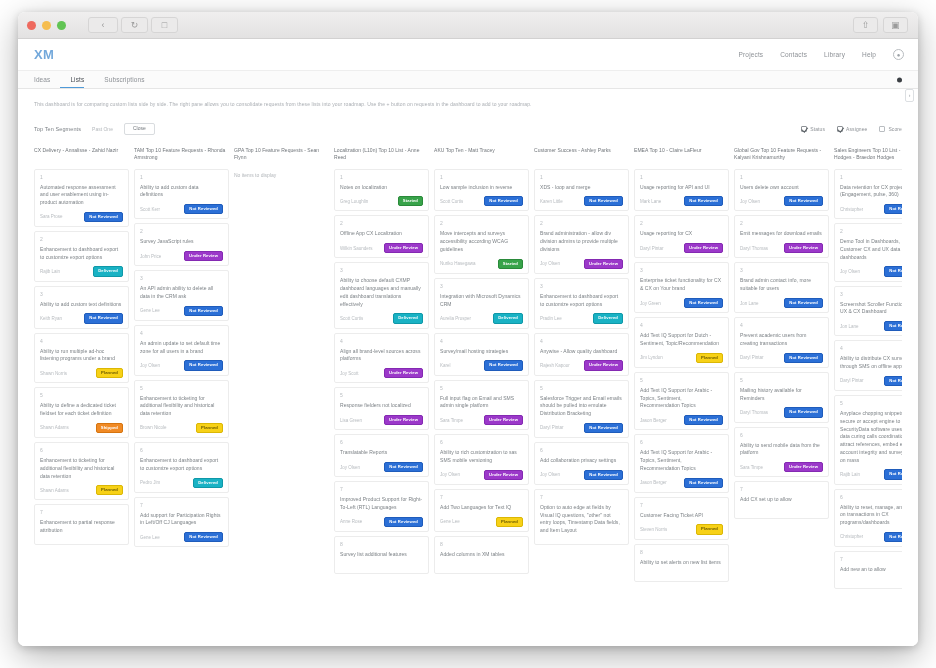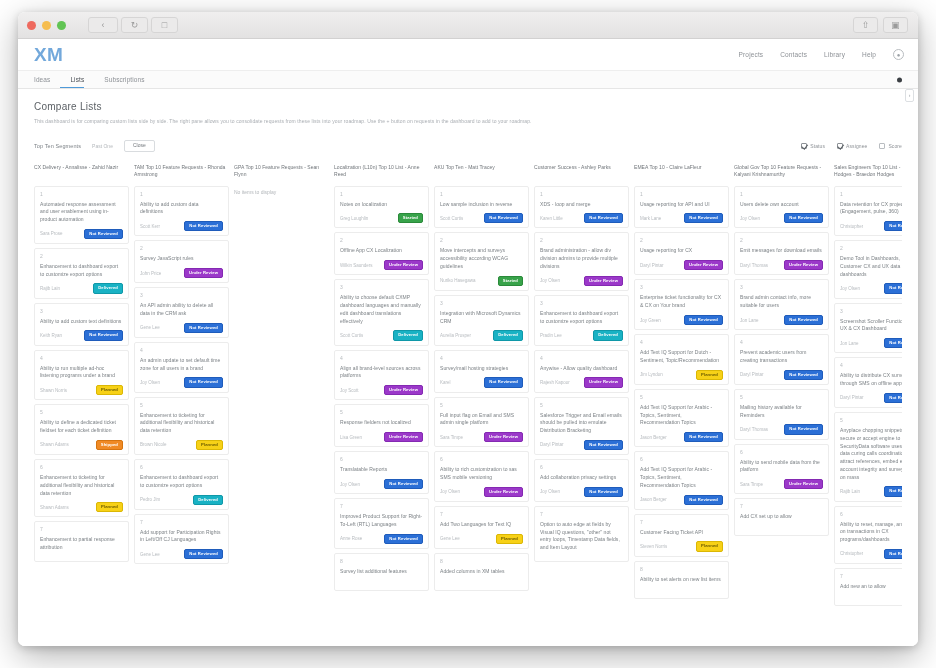--- a/index.html
+++ b/index.html
@@ -78,21 +78,21 @@
   
   .appbar {
     height: 31px;
     background: #ffffff;
     display: flex;
     align-items: center;
     padding: 0 16px;
     position: relative;
   }
   .brand {
-    font-size: 19px;
+    font-size: 13px;
     font-weight: bold;
     color: #5b9ad5;
     letter-spacing: 0.4px;
     opacity: 0.85;
   }
   .appbar-nav {
     position: absolute;
     right: 14px;
     display: flex;
     align-items: center;
@@ -394,21 +394,20 @@
       <div class="tab">Ideas</div>
       <div class="tab active">Lists</div>
       <div class="tab">Subscriptions</div>
       <span class="tabstrip-dot"></span>
     </div>
 
     <div class="page">
 
       <div class="edge-handle">›</div>
 
-      <div class="page-title">Compare Lists</div>
       <div class="page-desc">This dashboard is for comparing custom lists side by side. The right pane allows you to consolidate requests from these lists into your roadmap. Use the + button on requests in the dashboard to add to your roadmap.</div>
 
       <div class="filterrow">
         <span class="filter-label">Top Ten Segments</span>
         <span class="filter-sub">Past One</span>
         <span class="filter-chip">Close</span>
 
         <div class="toggles">
           <label class="toggle">
             <span class="cbox checked"></span>

